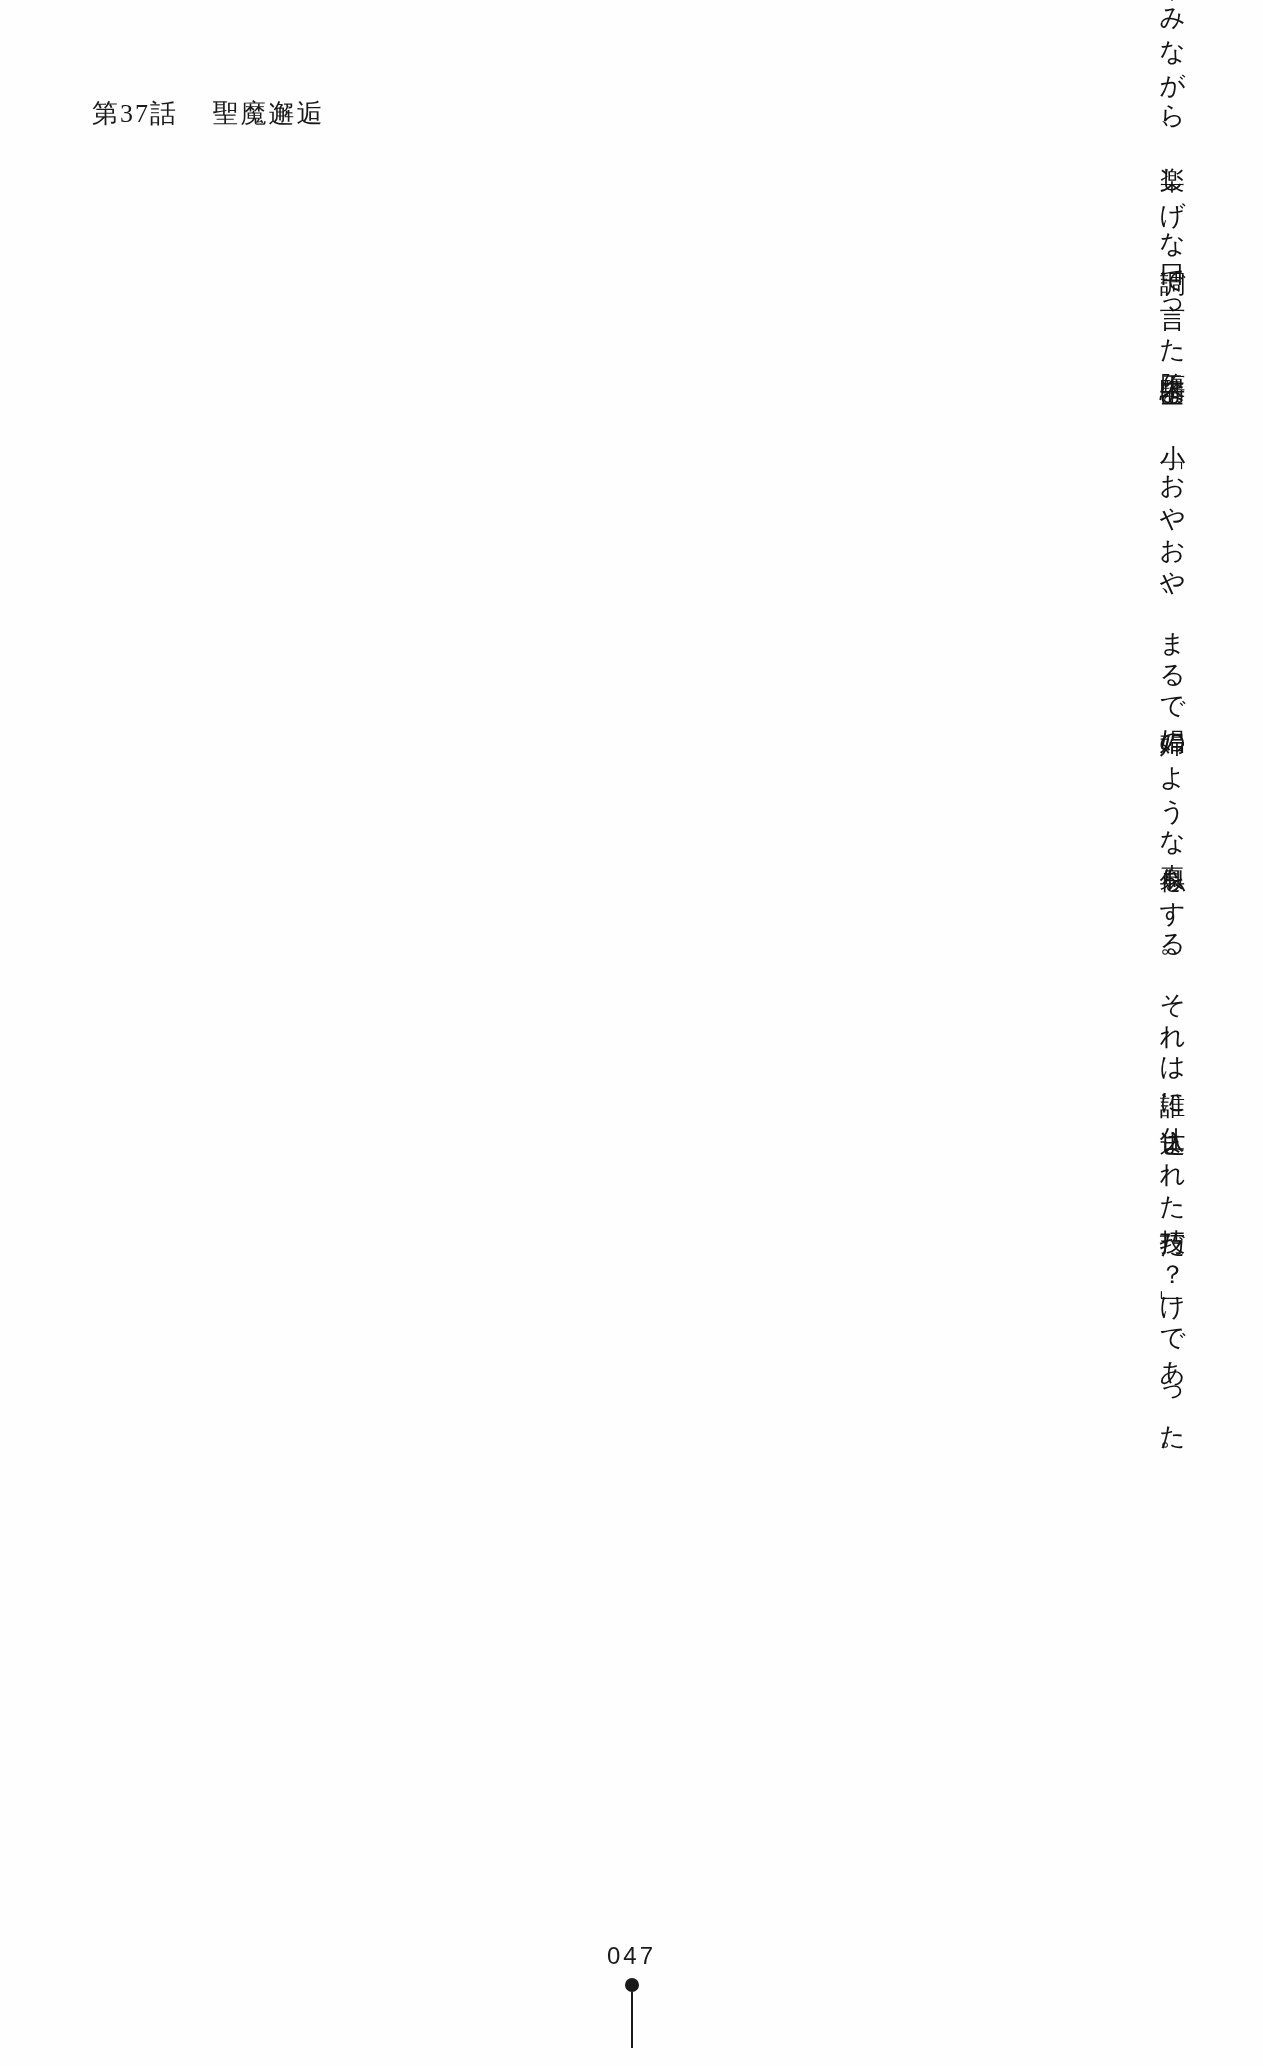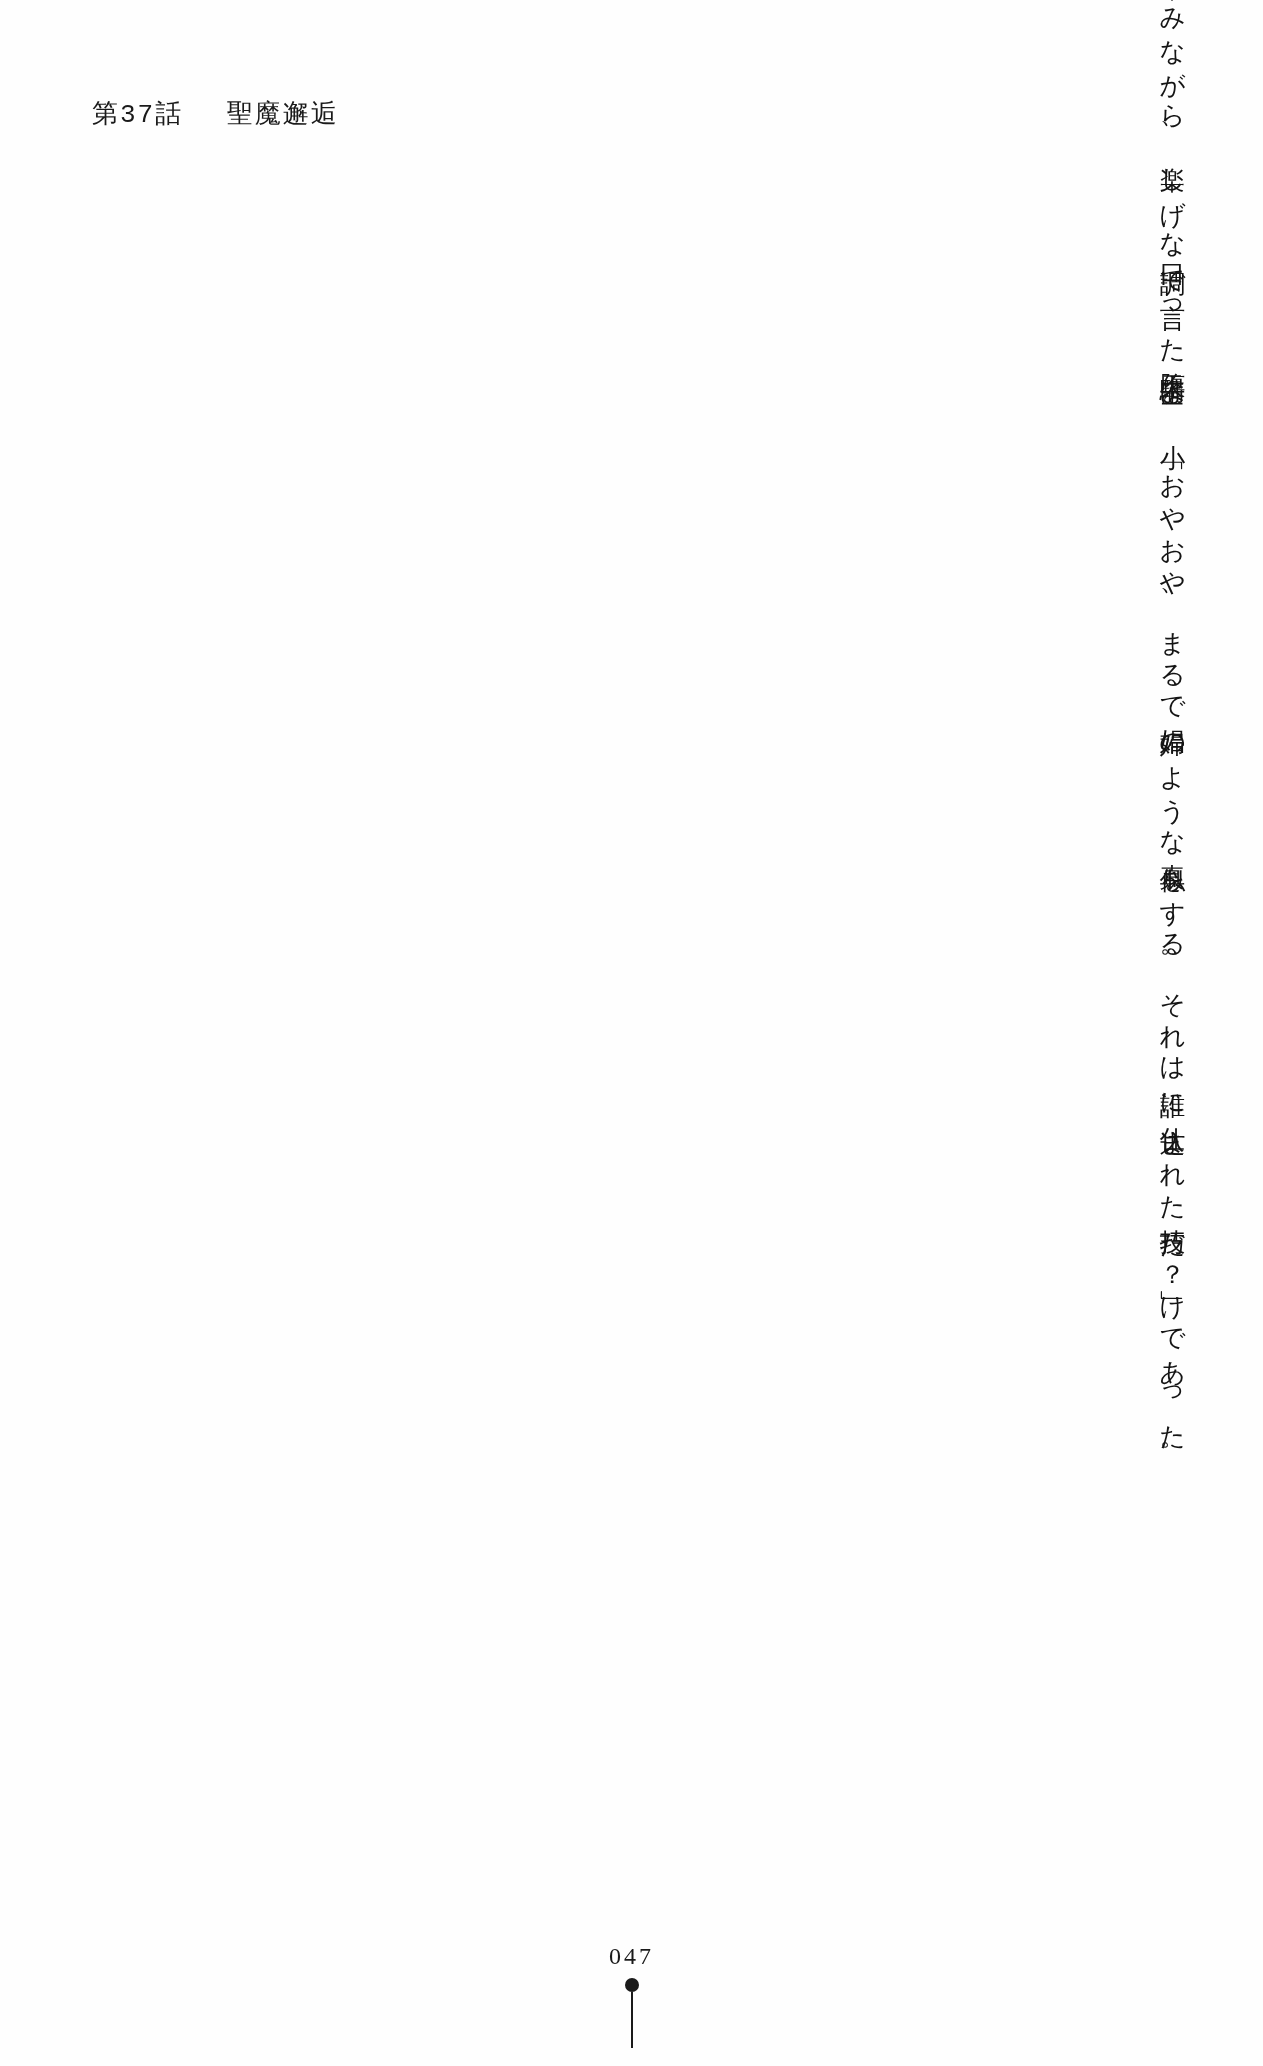--- a/index.html
+++ b/index.html
@@ -24,21 +24,21 @@
 
   
   .chapter-header {
     position: absolute;
     top: 96px;
     left: 92px;
     font-size: 26px;
     letter-spacing: 2px;
     color: #1a1a1a;
     white-space: nowrap;
-    font-family: Liberation Mono, monospace;
+    font-family: Liberation Serif, serif;
     text-align: center;
   }
   .chapter-header .num {
     margin-right: 0;
   }
   .chapter-header .title {
     margin-left: 26px;
   }
 
   
@@ -78,21 +78,21 @@
   
   .folio {
     position: absolute;
     bottom: 96px;
     left: 0;
     right: 0;
     text-align: center;
     font-size: 24px;
     letter-spacing: 3px;
     color: #1a1a1a;
-    font-family: Liberation Serif, serif;
+    font-family: Liberation Sans, sans-serif;
   }
   .ornament {
     position: absolute;
     bottom: 18px;
     left: 50%;
     transform: translateX(-50%);
     width: 18px;
     height: 70px;
   }
   .ornament .dot {

